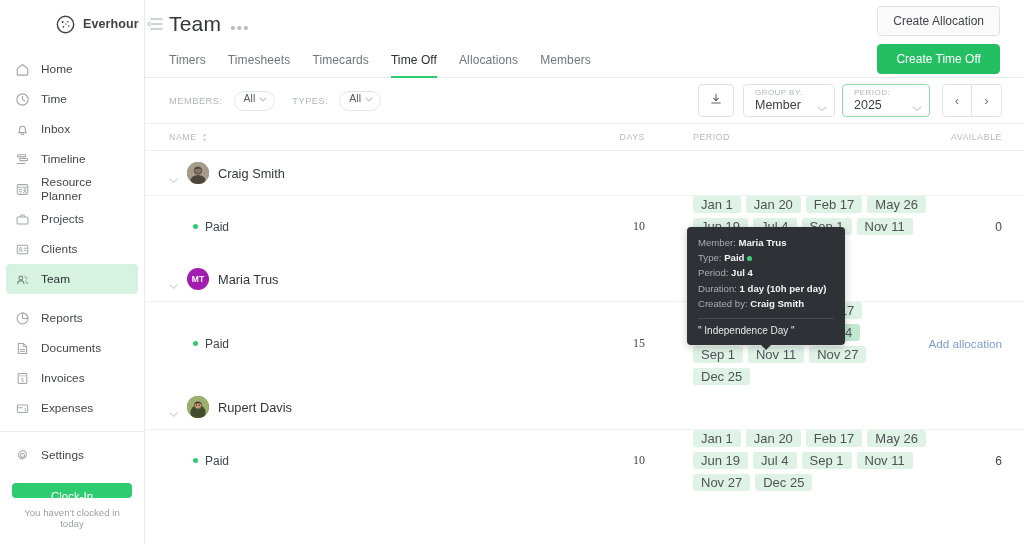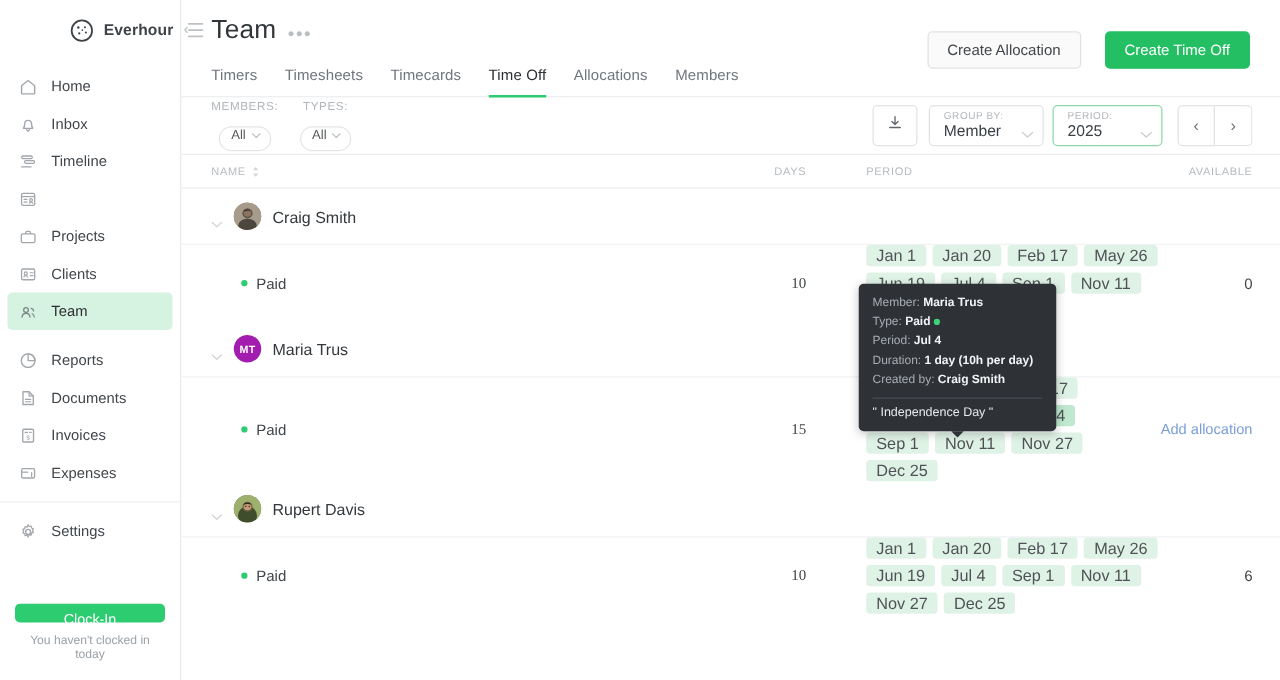--- a/index.html
+++ b/index.html
@@ -58,21 +58,21 @@
     line-height: 1.2;
   }
 
   
   .main { flex: 1; display: flex; flex-direction: column; min-width: 0; background:#fff; }
 
   .page-head { padding: 12px 24px 0 24px; position: relative; }
   .title-row { display: flex; align-items: center; gap: 9px; }
   .page-title { font-size: 21px; font-weight: 400; color: #31363a; letter-spacing:.2px; }
   .dots { color: #b9bec3; font-size: 15px; letter-spacing: 1.3px; cursor: pointer; line-height: 1; padding-top:6px;}
-  .head-actions { position: absolute; right: 24px; top: 25px; display: flex; gap: 19px; }
+  .head-actions { position: absolute; right: 24px; top: 6px; display: flex; gap: 8px; flex-direction: column; }
   .btn {
     height: 30px; padding: 0 15px; border-radius: 4px;
     font-size: 12px; font-family: inherit; cursor: pointer; line-height: 28px;
   }
   .btn-secondary { background: #fafafa; border: 1px solid #dfe2e5; color: #41464b; }
   .btn-primary { background: #24bf63; border: 1px solid #24bf63; color: #fff; }
 
   .tabs { display: flex; gap: 22px; margin-top: 14px; }
   .tab {
     font-size: 12px; color: #6f767d; padding: 3px 0 9px 0;
@@ -81,21 +81,21 @@
   .tab.active { color: #2b2f33; border-bottom-color: #2ecc71; }
   .head-rule { height: 1px; background: #e8eaec; margin-top: -1px; }
 
   
   .toolbar {
     height: 46px; display: flex; align-items: center;
     padding: 0 22px 0 24px; border-bottom: 1px solid #eceef0;
     background: #fff;
   }
   .filters { display: flex; align-items: center; gap: 17px; }
-  .filter { display: flex; align-items: center; gap: 11px; flex-direction: column; }
+  .filter { display: flex; align-items: center; gap: 11px; }
   .filter-label { font-size: 9.3px; color: #b0b6bb; letter-spacing: .5px; }
   .pill {
     display: flex; align-items: flex-start; gap: 4px;
     border: 1px solid #e3e6e8; border-radius: 11px;
     height: 20px; padding: 0 7px 0 9px; cursor: pointer; background:#fff;
   }
   .pill span { font-size: 10.5px; color: #55595d; }
   .chev { width: 8px; height: 5px; display:block; opacity:.5; }
 
   .toolbar-right { margin-left: auto; display: flex; align-items: center; }
@@ -209,20 +209,27 @@
 
     <nav class="nav">
 
       <div class="nav-item">
         <span class="ico"><svg viewBox="0 0 16 16" width="15" height="15">
               <path d="M2.4 7.1L8 2.6l5.6 4.5v6.2a.7.7 0 0 1-.7.7H3.1a.7.7 0 0 1-.7-.7z" fill="none" stroke="#7d858c" stroke-width="1.2" stroke-linejoin="round"></path>
             </svg></span>
         <span class="lbl">Home</span>
       </div>
 
+      <div class="nav-item">
+        <span class="ico"><svg viewBox="0 0 16 16" width="15" height="15">
+              <circle cx="8" cy="8" r="6" fill="none" stroke="#7d858c" stroke-width="1.2"></circle>
+              <path d="M8 4.6V8l2.4 1.6" fill="none" stroke="#7d858c" stroke-width="1.2" stroke-linecap="round"></path>
+            </svg></span>
+        <span class="lbl">Time</span>
+      </div>
 
       <div class="nav-item">
         <span class="ico"><svg viewBox="0 0 16 16" width="15" height="15">
               <path d="M4 11.4c.9-.8 1-1.6 1-3.4 0-2 1.3-3.4 3-3.4s3 1.4 3 3.4c0 1.8.1 2.6 1 3.4z" fill="none" stroke="#7d858c" stroke-width="1.2" stroke-linejoin="round"></path>
               <path d="M6.8 12.6c.2.6.6 1 1.2 1s1-.4 1.2-1" fill="none" stroke="#7d858c" stroke-width="1.2" stroke-linecap="round"></path>
             </svg></span>
         <span class="lbl">Inbox</span>
       </div>
 
       <div class="nav-item">
@@ -235,20 +242,21 @@
       </div>
 
       <div class="nav-item">
         <span class="ico"><svg viewBox="0 0 16 16" width="15" height="15">
               <rect x="2.4" y="2.8" width="11.2" height="10.4" rx="1.4" fill="none" stroke="#7d858c" stroke-width="1.1"></rect>
               <path d="M2.4 5.6h11.2" stroke="#7d858c" stroke-width="1"></path>
               <path d="M4.6 8h2.4M4.6 10.4h2.4" stroke="#7d858c" stroke-width="1" stroke-linecap="round"></path>
               <circle cx="10.5" cy="8.6" r="1.2" fill="none" stroke="#7d858c" stroke-width="1"></circle>
               <path d="M8.9 11.6c.3-.9.9-1.3 1.6-1.3s1.3.4 1.6 1.3" fill="none" stroke="#7d858c" stroke-width="1"></path>
             </svg></span>
+        <span class="lbl">Resource Planner</span>
       </div>
 
       <div class="nav-item">
         <span class="ico"><svg viewBox="0 0 16 16" width="15" height="15">
               <path d="M2.2 6.6c0-.7.6-1.2 1.3-1.2h9c.7 0 1.3.5 1.3 1.2v5.1c0 .7-.6 1.2-1.3 1.2h-9c-.7 0-1.3-.5-1.3-1.2z" fill="none" stroke="#7d858c" stroke-width="1.1"></path>
               <path d="M6 5.4V4.2c0-.5.4-.9.9-.9h2.2c.5 0 .9.4.9.9v1.2" fill="none" stroke="#7d858c" stroke-width="1.1"></path>
             </svg></span>
         <span class="lbl">Projects</span>
       </div>
 

